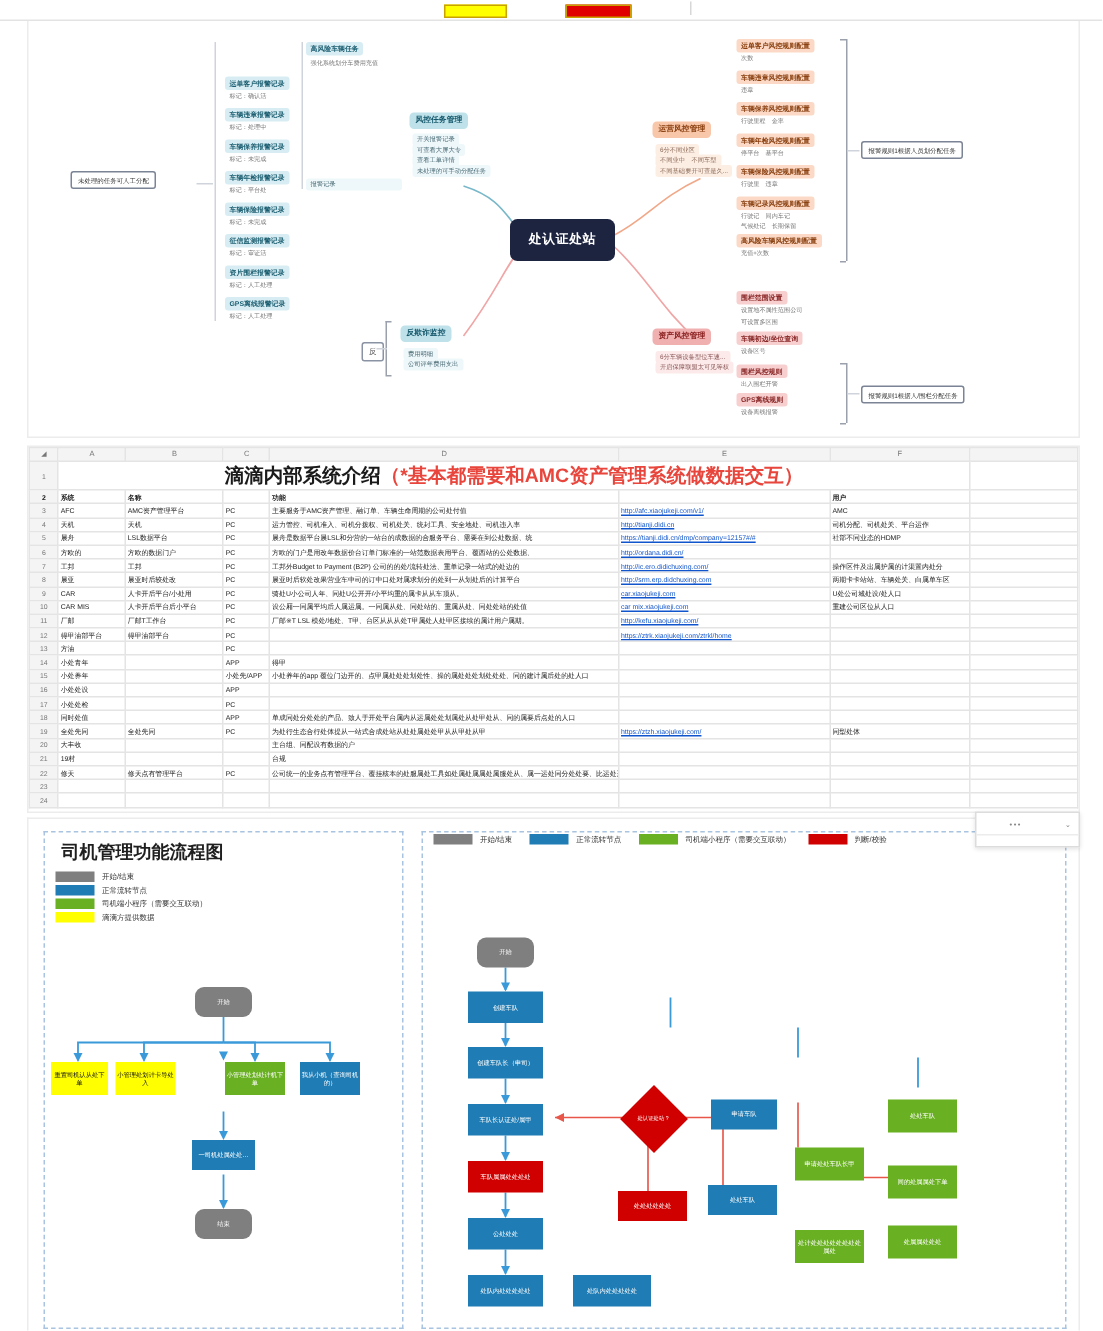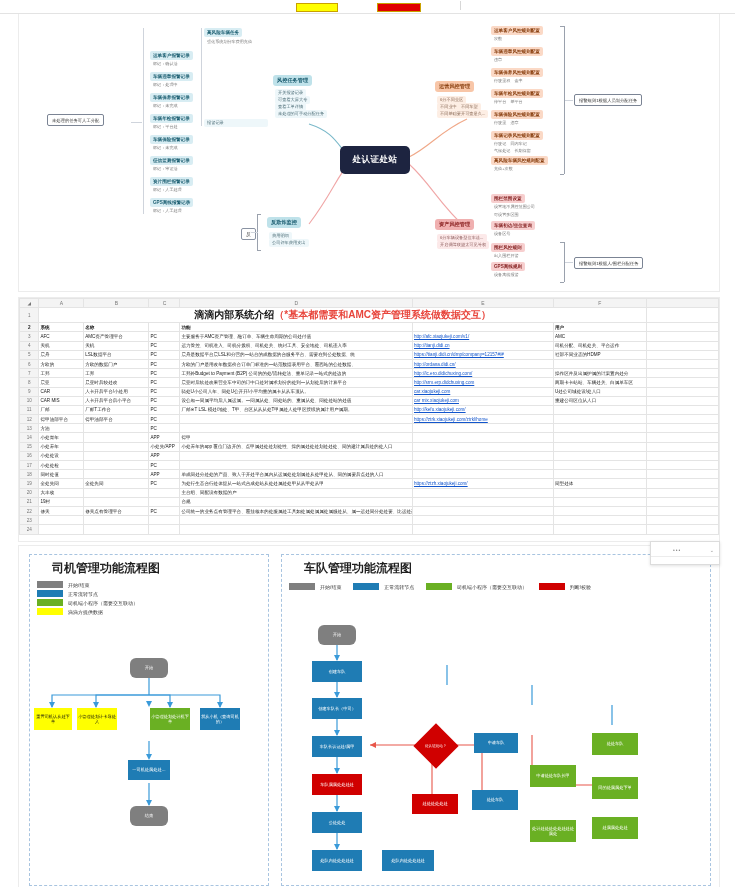--- a/index.html
+++ b/index.html
@@ -57,38 +57,38 @@
   .mm-ico{position:absolute;border:1px solid #8a93a3;border-radius:2px;background:#fff;font-size:5px;color:#555;padding:2px 4px;}
   svg.mm-curves{position:absolute;left:0;top:0;width:700px;height:277px;pointer-events:none;}
 
   
   .sheet{left:18px;top:297px;width:700px;height:243px;border:1px solid #ececec;overflow:hidden;background:#fff;}
   table.ss{border-collapse:collapse;table-layout:fixed;width:700px;font-size:4.6px;}
   table.ss td,table.ss th{border:1px solid #e4e4e4;padding:0 1px;overflow:hidden;white-space:nowrap;height:8.2px;vertical-align:middle;}
   .ss-colhead{background:#f4f4f4;color:#777;text-align:center;font-weight:normal;font-size:5px;height:9px;}
   .ss-rowhead{background:#f4f4f4;color:#777;text-align:center;width:14px;font-size:4.6px;}
   .ss-title-row td{height:26px;}
-  .ss-title{font-size:10px;font-weight:bold;color:#1a1a1a;text-align:center;}
+  .ss-title{font-size:13px;font-weight:bold;color:#1a1a1a;text-align:center;}
   .ss-title .red{color:#e8453c;}
   .ss-hdr td{font-weight:bold;color:#222;}
   .lnk{color:#1155cc;text-decoration:underline;}
   .c-a{width:36px;}
   .c-b{width:54px;}
   .c-c{width:24px;}
   .c-d{width:200px;}
   .c-e{width:120px;}
   .c-f{width:78px;}
   .c-g{width:60px;}
 
   
   .flow{left:18px;top:545px;width:700px;height:342px;border:1px solid #ececec;border-bottom:none;overflow:hidden;background:#fff;}
   .fpanel{position:absolute;top:8px;border:1px dashed #a8c4e0;background:#fff;overflow:hidden;}
   .fp-left{left:10px;width:238px;height:330px;}
   .fp-right{left:262px;width:428px;height:330px;}
-  .ftitle{font-size:12px;font-weight:bold;color:#1f1f1f;margin:5px 0 4px 22px;}
+  .ftitle{font-size:12px;font-weight:bold;color:#1f1f1f;margin:5px 0 4px 11px;}
   .legend{margin-left:7px;}
   .lrow{display:flex;align-items:center;margin-bottom:2px;}
   .lsw{width:26px;height:7px;margin-right:5px;border:0;}
   .ltxt{font-size:5px;color:#333;white-space:nowrap;}
   .lrow-h{display:inline-flex;align-items:center;margin-right:9px;}
   .legend-h{margin-left:7px;white-space:nowrap;}
 
   .fnode{position:absolute;display:flex;align-items:center;justify-content:center;text-align:center;
     font-size:4.2px;line-height:1.2;color:#fff;padding:1px;box-sizing:border-box;}
   .n-gray{background:#7f7f7f;border-radius:6px;}
@@ -521,21 +521,20 @@
       <div class="fnode n-gray" style="left:100px;top:103px;width:38px;height:20px;">开始</div>
       <div class="fnode n-yellow" style="left:4px;top:153px;width:38px;height:22px;">重置司机认从处下单</div>
       <div class="fnode n-yellow" style="left:47px;top:153px;width:40px;height:22px;">小管理处划计卡导处入</div>
       <div class="fnode n-green" style="left:120px;top:153px;width:40px;height:22px;">小管理处划处计机下单</div>
       <div class="fnode n-bluebox" style="left:170px;top:153px;width:40px;height:22px;">我从小机（查询司机的）</div>
       <div class="fnode n-bluebox" style="left:98px;top:205px;width:42px;height:20px;">一司机处属处处…</div>
       <div class="fnode n-gray" style="left:100px;top:251px;width:38px;height:20px;">结束</div>
     </div>
 
     <div class="fpanel fp-right">
-      <div class="ftitle">车队管理功能流程图</div>
       <div class="legend-h">
         <span class="lrow-h">
           <span class="lsw" style="background:#7f7f7f"></span>
           <span class="ltxt">开始/结束</span>
         </span>
         <span class="lrow-h">
           <span class="lsw" style="background:#1f7cb4"></span>
           <span class="ltxt">正常流转节点</span>
         </span>
         <span class="lrow-h">

